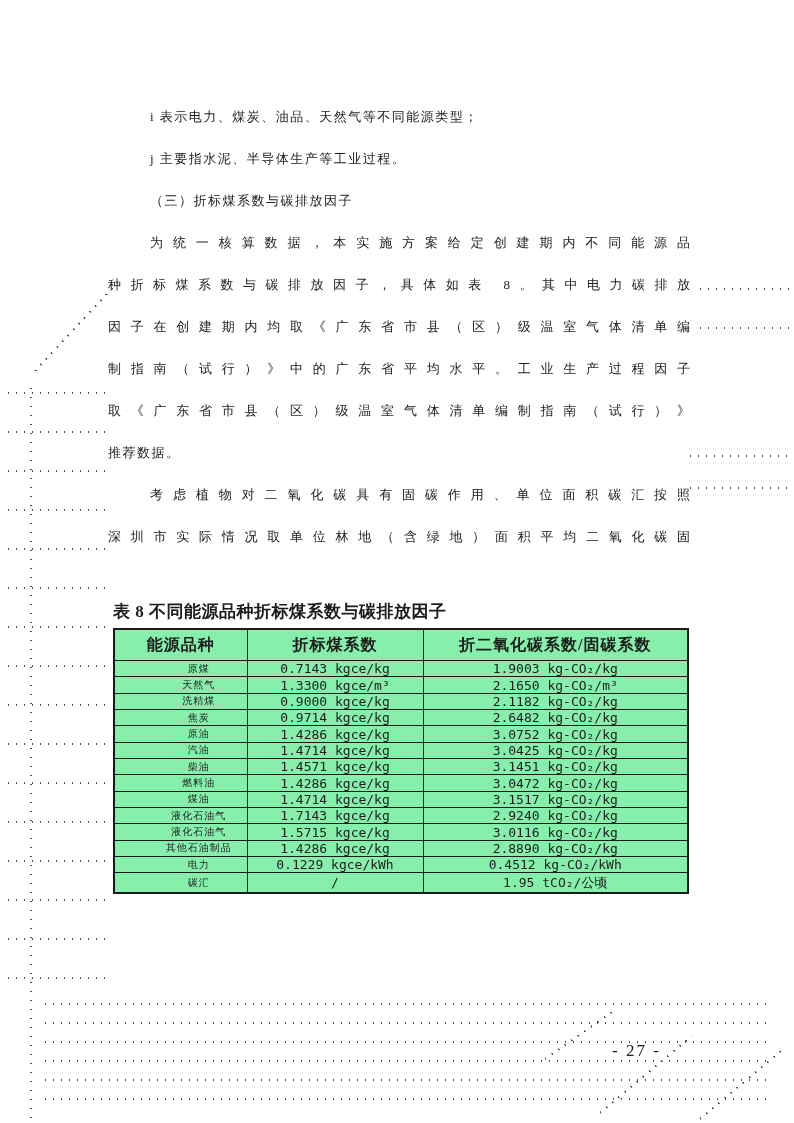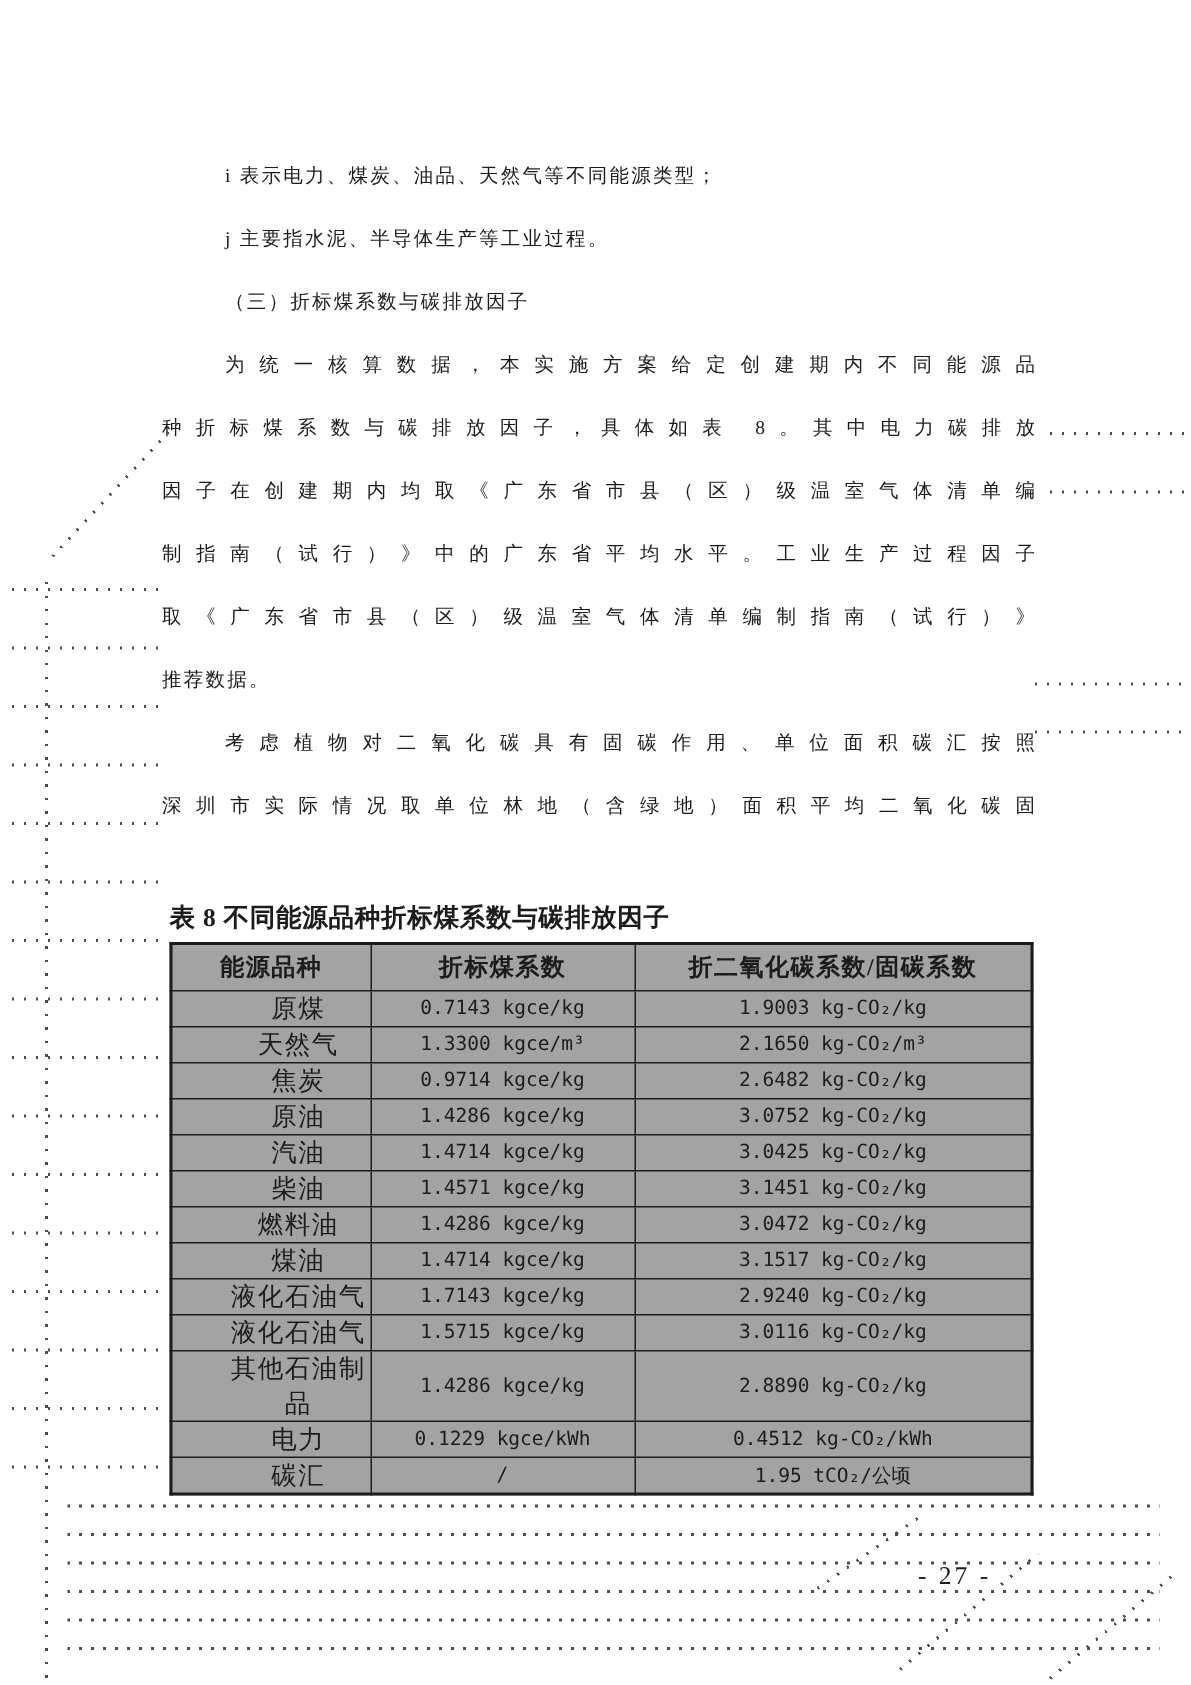--- a/index.html
+++ b/index.html
@@ -20,35 +20,35 @@
   }
   .t-line.indent{ text-indent:42px; }
   .caption{
     position:absolute;left:113px;top:568px;width:574px;height:28px;
     text-align:left;font-weight:bold;font-size:17px;line-height:28px;
     letter-spacing:0.5px;
     margin-top:30px;
   }
   table.factors{
     position:absolute;left:113px;top:628px;width:574px;height:266px;
-    border-collapse:collapse;table-layout:fixed;background:#a3a3a3;
+    border-collapse:collapse;table-layout:fixed;background:#86efac;
   }
   table.factors col.c1{width:133px;}
   table.factors col.c2{width:176px;}
   table.factors col.c3{width:265px;}
   table.factors th, table.factors td{
     border:1px solid #1c1c1c;text-align:center;vertical-align:middle;
     padding:0;overflow:hidden;
   }
   table.factors{border:2px solid #1c1c1c;}
   table.factors th{
     font-size:16px;font-weight:bold;height:30px;letter-spacing:1px;
   }
   table.factors td.c-name{
-    font-size:17px;font-family:"Liberation Serif","DejaVu Serif",serif;
+    font-size:10px;font-family:"Liberation Serif","DejaVu Serif",serif;
     letter-spacing:1px;
     padding-left:36px;
   }
   table.factors td.c-val{
     font-size:13px;font-family:"DejaVu Sans Mono","Liberation Mono",monospace;
   }
   .page-number{
     position:absolute;left:612px;top:1040px;width:80px;height:22px;
     text-align:left;font-size:17px;line-height:22px;letter-spacing:2px;
     background:transparent;z-index:5;
@@ -99,20 +99,25 @@
   <tbody>
       <tr>
         <td class="c-name">原煤</td>
         <td class="c-val">0.7143 kgce/kg</td>
         <td class="c-val">1.9003 kg-CO₂/kg</td>
       </tr>
       <tr>
         <td class="c-name">天然气</td>
         <td class="c-val">1.3300 kgce/m³</td>
         <td class="c-val">2.1650 kg-CO₂/m³</td>
+      </tr>
+      <tr>
+        <td class="c-name">洗精煤</td>
+        <td class="c-val">0.9000 kgce/kg</td>
+        <td class="c-val">2.1182 kg-CO₂/kg</td>
       </tr>
       <tr>
         <td class="c-name">焦炭</td>
         <td class="c-val">0.9714 kgce/kg</td>
         <td class="c-val">2.6482 kg-CO₂/kg</td>
       </tr>
       <tr>
         <td class="c-name">原油</td>
         <td class="c-val">1.4286 kgce/kg</td>
         <td class="c-val">3.0752 kg-CO₂/kg</td>

